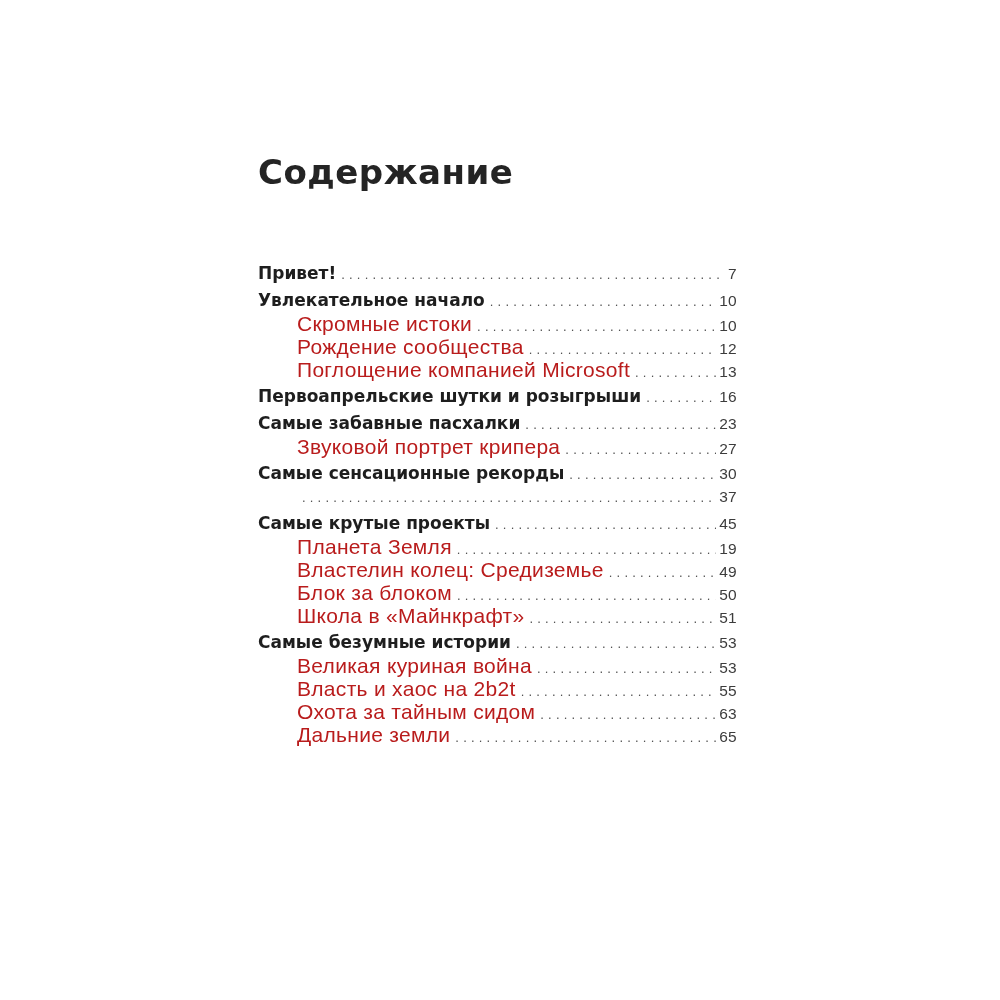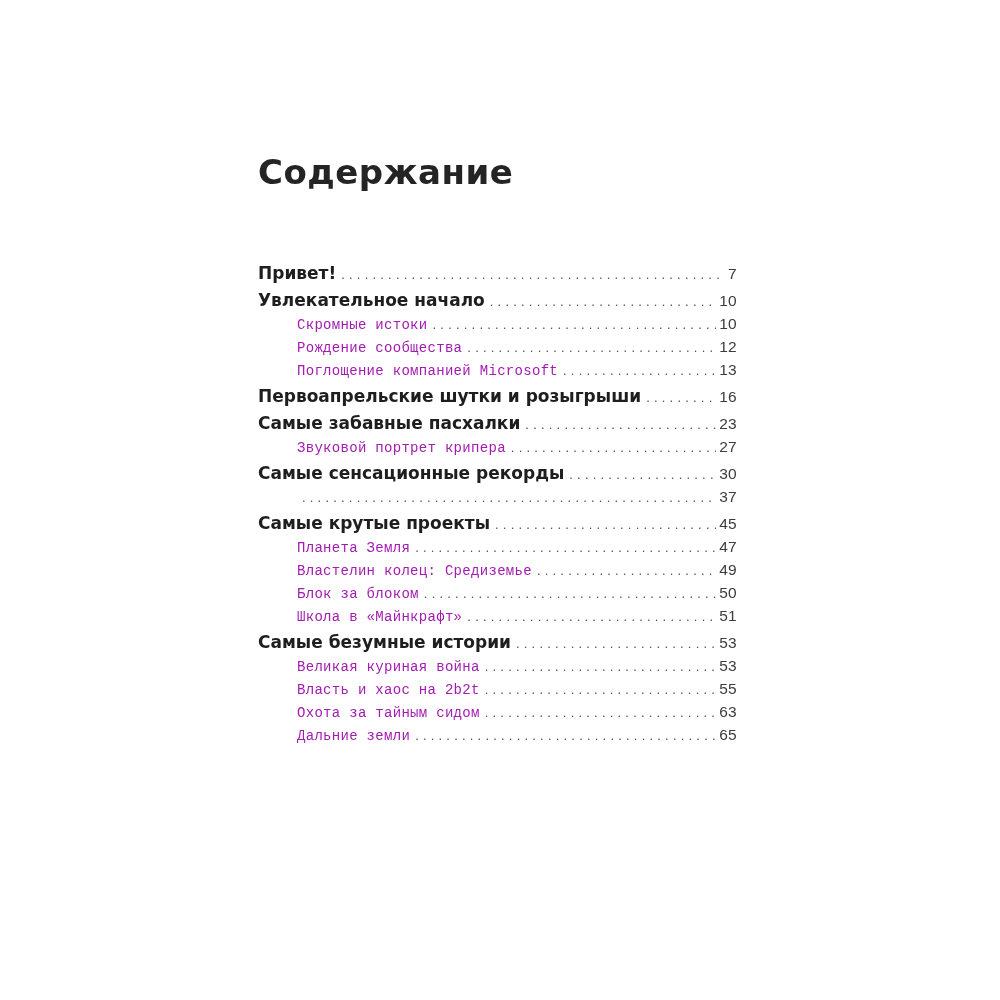--- a/index.html
+++ b/index.html
@@ -51,24 +51,24 @@
   .row.level0 .label {
     font-family: "DejaVu Sans", sans-serif;
     font-weight: 700;
     font-size: 17px;
     color: #1e1e1e;
   }
   .row.level1 {
     padding-left: 39px;
   }
   .row.level1 .label {
-    font-family: Liberation Mono, monospace;
+    font-family: Liberation Sans, sans-serif;
     font-weight: 400;
-    font-size: 14px;
-    color: #a21caf;
+    font-size: 21px;
+    color: #b91c1c;
     letter-spacing: 0.3px;
   }
   .leader {
     flex: 1 1 auto;
     overflow: hidden;
     white-space: nowrap;
     color: #535353;
     font-size: 13px;
     letter-spacing: 4.2px;
     margin: 0 3px 0 5px;
@@ -155,21 +155,21 @@
 
   <div class="row level0 group-start">
     <span class="label">Самые крутые проекты</span>
     <span class="leader"></span>
     <span class="pagenum">45</span>
   </div>
 
   <div class="row level1">
     <span class="label">Планета Земля</span>
     <span class="leader"></span>
-    <span class="pagenum">47</span>
+    <span class="pagenum">19</span>
   </div>
 
   <div class="row level1">
     <span class="label">Властелин колец: Средиземье</span>
     <span class="leader"></span>
     <span class="pagenum">49</span>
   </div>
 
   <div class="row level1">
     <span class="label">Блок за блоком</span>

